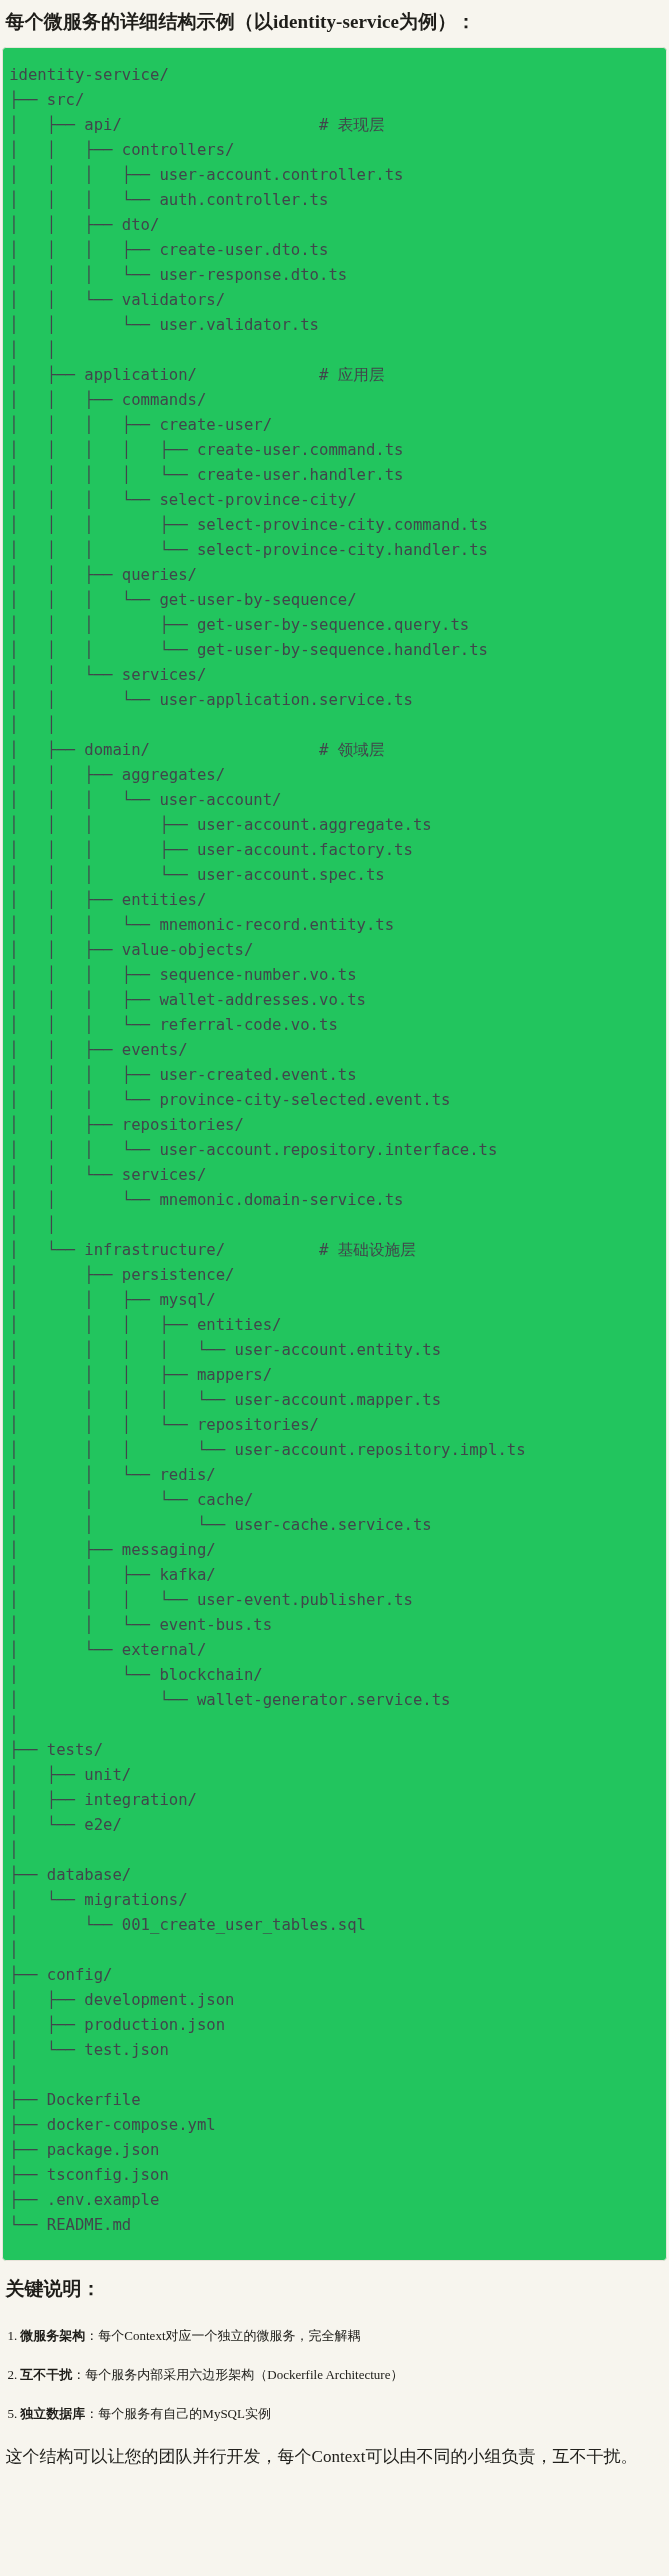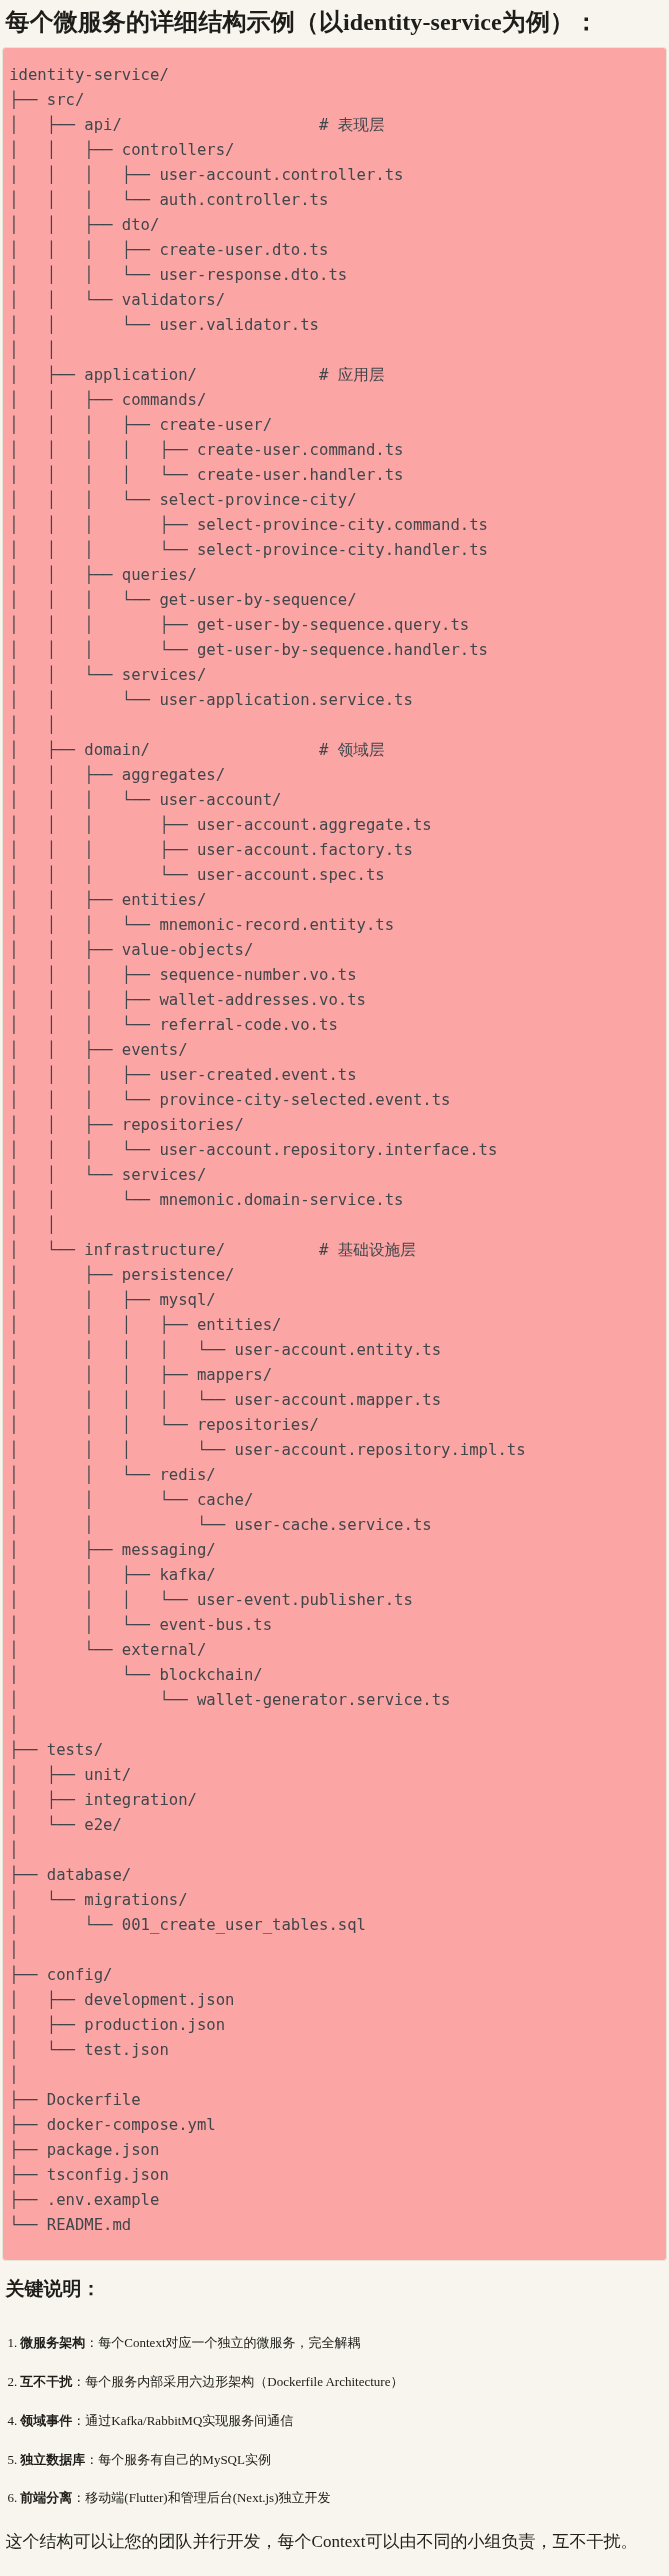--- a/index.html
+++ b/index.html
@@ -6,45 +6,45 @@
   body {
     width:669px;
     background:#f7f5ee;
     color:#21201c;
     font-family:"Liberation Serif", serif;
     -webkit-font-smoothing:antialiased;
   }
   .header { padding:9.4px 7.5px 11.3px 5.6px; }
   .page-title {
     margin:0;
-    font-size:24px;
+    font-size:19px;
     line-height:26px;
     font-weight:700;
     color:#1e1d19;
     letter-spacing:0.1px;
   }
   .code-block {
-    background:#fca5a5;
+    background:#22c55e;
     border:0.6px solid #e7e4da;
     border-radius:3.8px;
     margin:0 1.9px;
     padding:15.6px 6.3px 22px 6.3px;
     overflow:hidden;
   }
   .code-block pre {
     margin:0;
     font-family:"DejaVu Sans Mono", monospace;
     font-size:15.6px;
     line-height:25px;
     color:#41464b;
     white-space:pre;
   }
   .notes { padding:15px 8.8px 0 5.6px; }
   .notes-heading {
-    margin:0 0 31px 0;
+    margin:0 0 24px 0;
     font-size:19px;
     line-height:25px;
     font-weight:700;
     color:#1e1d19;
   }
   .note-item {
     font-size:13px;
     line-height:22.5px;
     margin:0 0 16.3px 0;
     padding-left:1.9px;
@@ -160,24 +160,18 @@
 <div class="notes">
   <h2 class="notes-heading">关键说明：</h2>
 
   <div class="note-item">
     <span class="note-num">1.</span><span class="note-label">微服务架构</span><span class="note-rest">：每个Context对应一个独立的微服务，完全解耦</span>
   </div>
   <div class="note-item">
     <span class="note-num">2.</span><span class="note-label">互不干扰</span><span class="note-rest">：每个服务内部采用六边形架构（Dockerfile Architecture）</span>
   </div>
   <div class="note-item">
-    <span class="note-num">4.</span><span class="note-label">领域事件</span><span class="note-rest">：通过Kafka/RabbitMQ实现服务间通信</span>
-  </div>
-  <div class="note-item">
     <span class="note-num">5.</span><span class="note-label">独立数据库</span><span class="note-rest">：每个服务有自己的MySQL实例</span>
-  </div>
-  <div class="note-item">
-    <span class="note-num">6.</span><span class="note-label">前端分离</span><span class="note-rest">：移动端(Flutter)和管理后台(Next.js)独立开发</span>
   </div>
 
   <p class="closing-paragraph">这个结构可以让您的团队并行开发，每个Context可以由不同的小组负责，互不干扰。</p>
 </div>
 
 
 </body></html>

